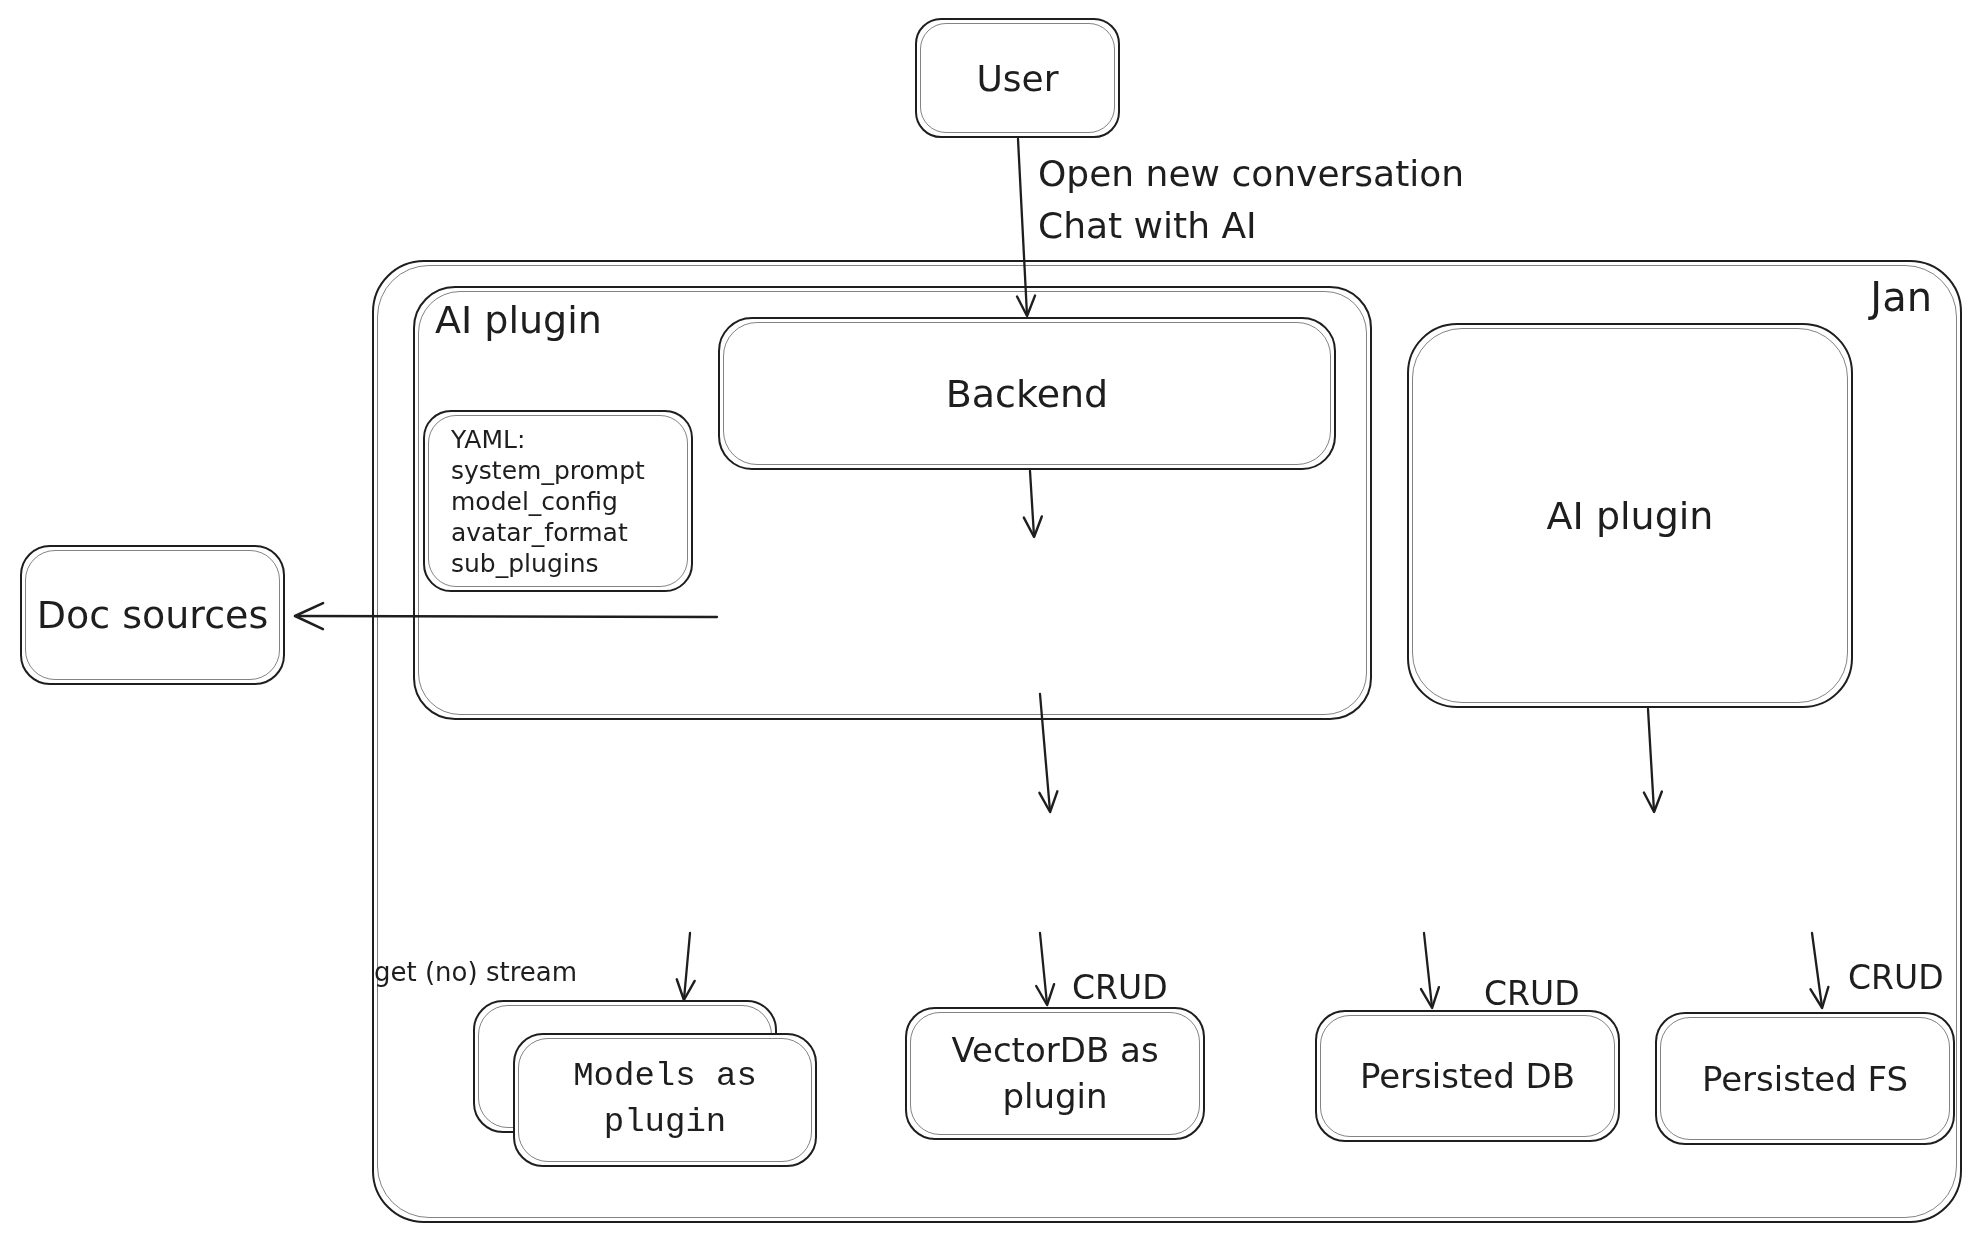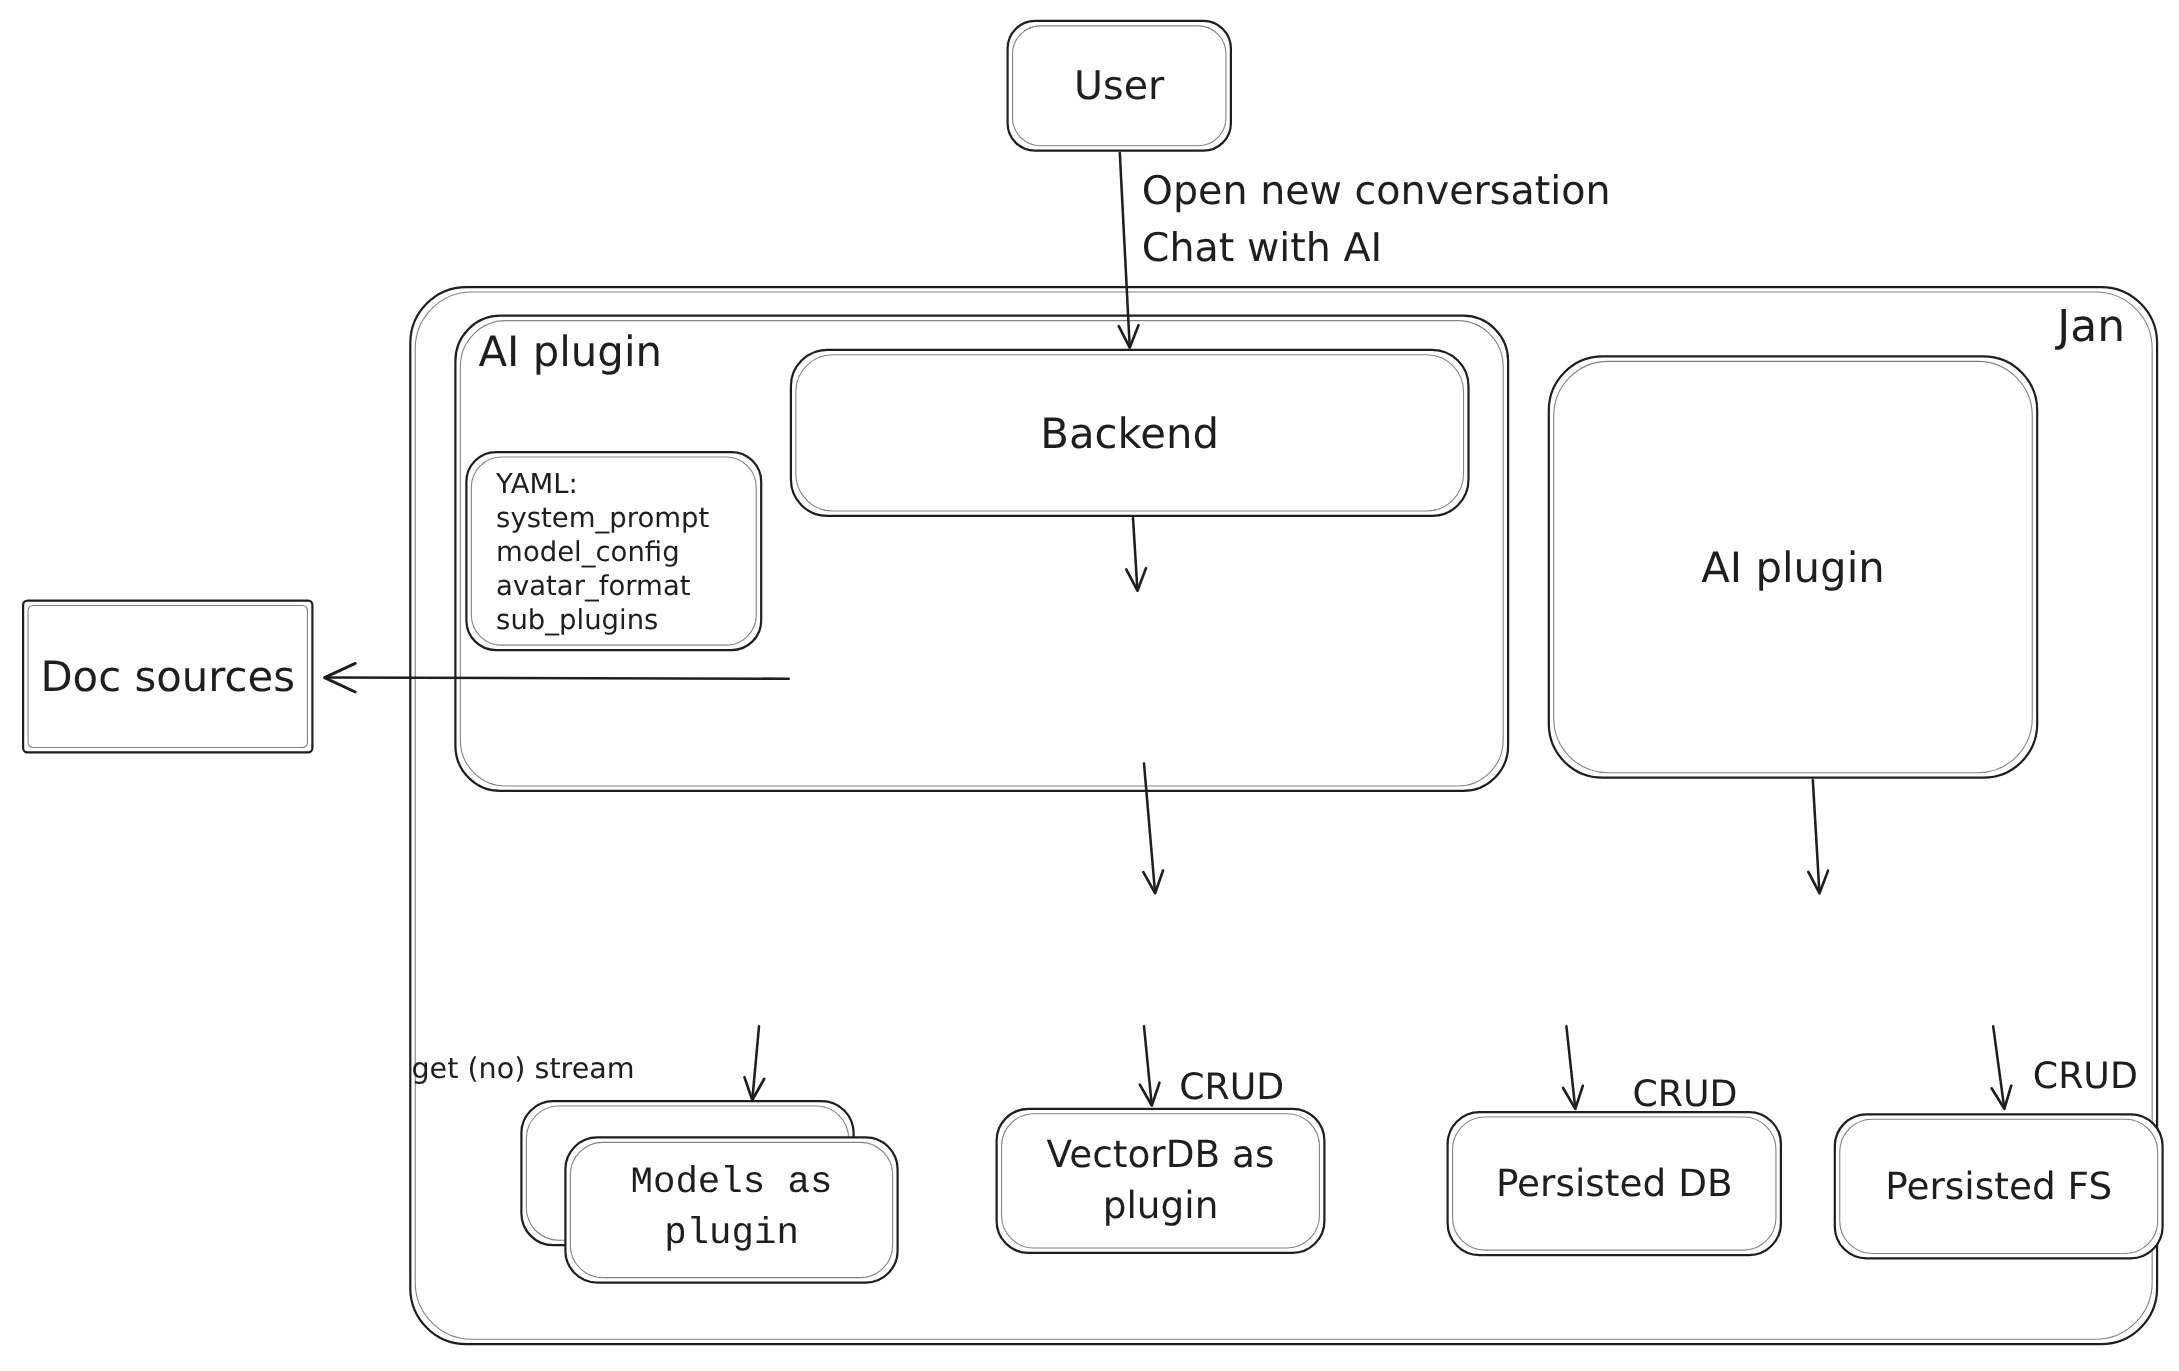--- a/index.html
+++ b/index.html
@@ -78,21 +78,21 @@
     <div>
       <div>YAML:</div>
       <div>system_prompt</div>
       <div>model_config</div>
       <div>avatar_format</div>
       <div>sub_plugins</div>
     </div>
   </div>
 
 
-  <div class="box" style="left:20px;top:545px;width:265px;height:140px;border-radius:5px;font-size:38px;">
+  <div class="box" style="left:20px;top:545px;width:265px;height:140px;border-radius:30px;font-size:38px;">
     <span class="node-label">Doc sources</span>
   </div>
 
   <div class="box" style="left:1407px;top:323px;width:446px;height:385px;border-radius:50px;font-size:38px;">
     <span class="node-label">AI plugin</span>
   </div>
 
 
   <div class="box" style="left:473px;top:1000px;width:304px;height:133px;border-radius:30px;"></div>
   <div class="box" style="left:513px;top:1033px;width:304px;height:134px;border-radius:30px;font-size:34px;font-family:Liberation Mono, monospace;">
@@ -100,21 +100,21 @@
   </div>
 
   <div class="box" style="left:905px;top:1007px;width:300px;height:133px;border-radius:30px;font-size:34px;">
     <span class="node-label wrap" style="width:240px;">VectorDB as plugin</span>
   </div>
 
   <div class="box" style="left:1315px;top:1010px;width:305px;height:132px;border-radius:30px;font-size:34px;">
     <span class="node-label">Persisted DB</span>
   </div>
 
-  <div class="box" style="left:1655px;top:1012px;width:300px;height:133px;border-radius:30px;font-size:34px;margin-left:12px;">
+  <div class="box" style="left:1655px;top:1012px;width:300px;height:133px;border-radius:30px;font-size:34px;">
     <span class="node-label">Persisted FS</span>
   </div>
 
   <div class="edge-label" style="left:1038px;top:148px;font-size:36px;">
     <div>Open new conversation</div>
     <div>Chat with AI</div>
   </div>
 
   <div class="edge-label" style="left:374px;top:946px;font-size:26px;">get (no) stream</div>
 

